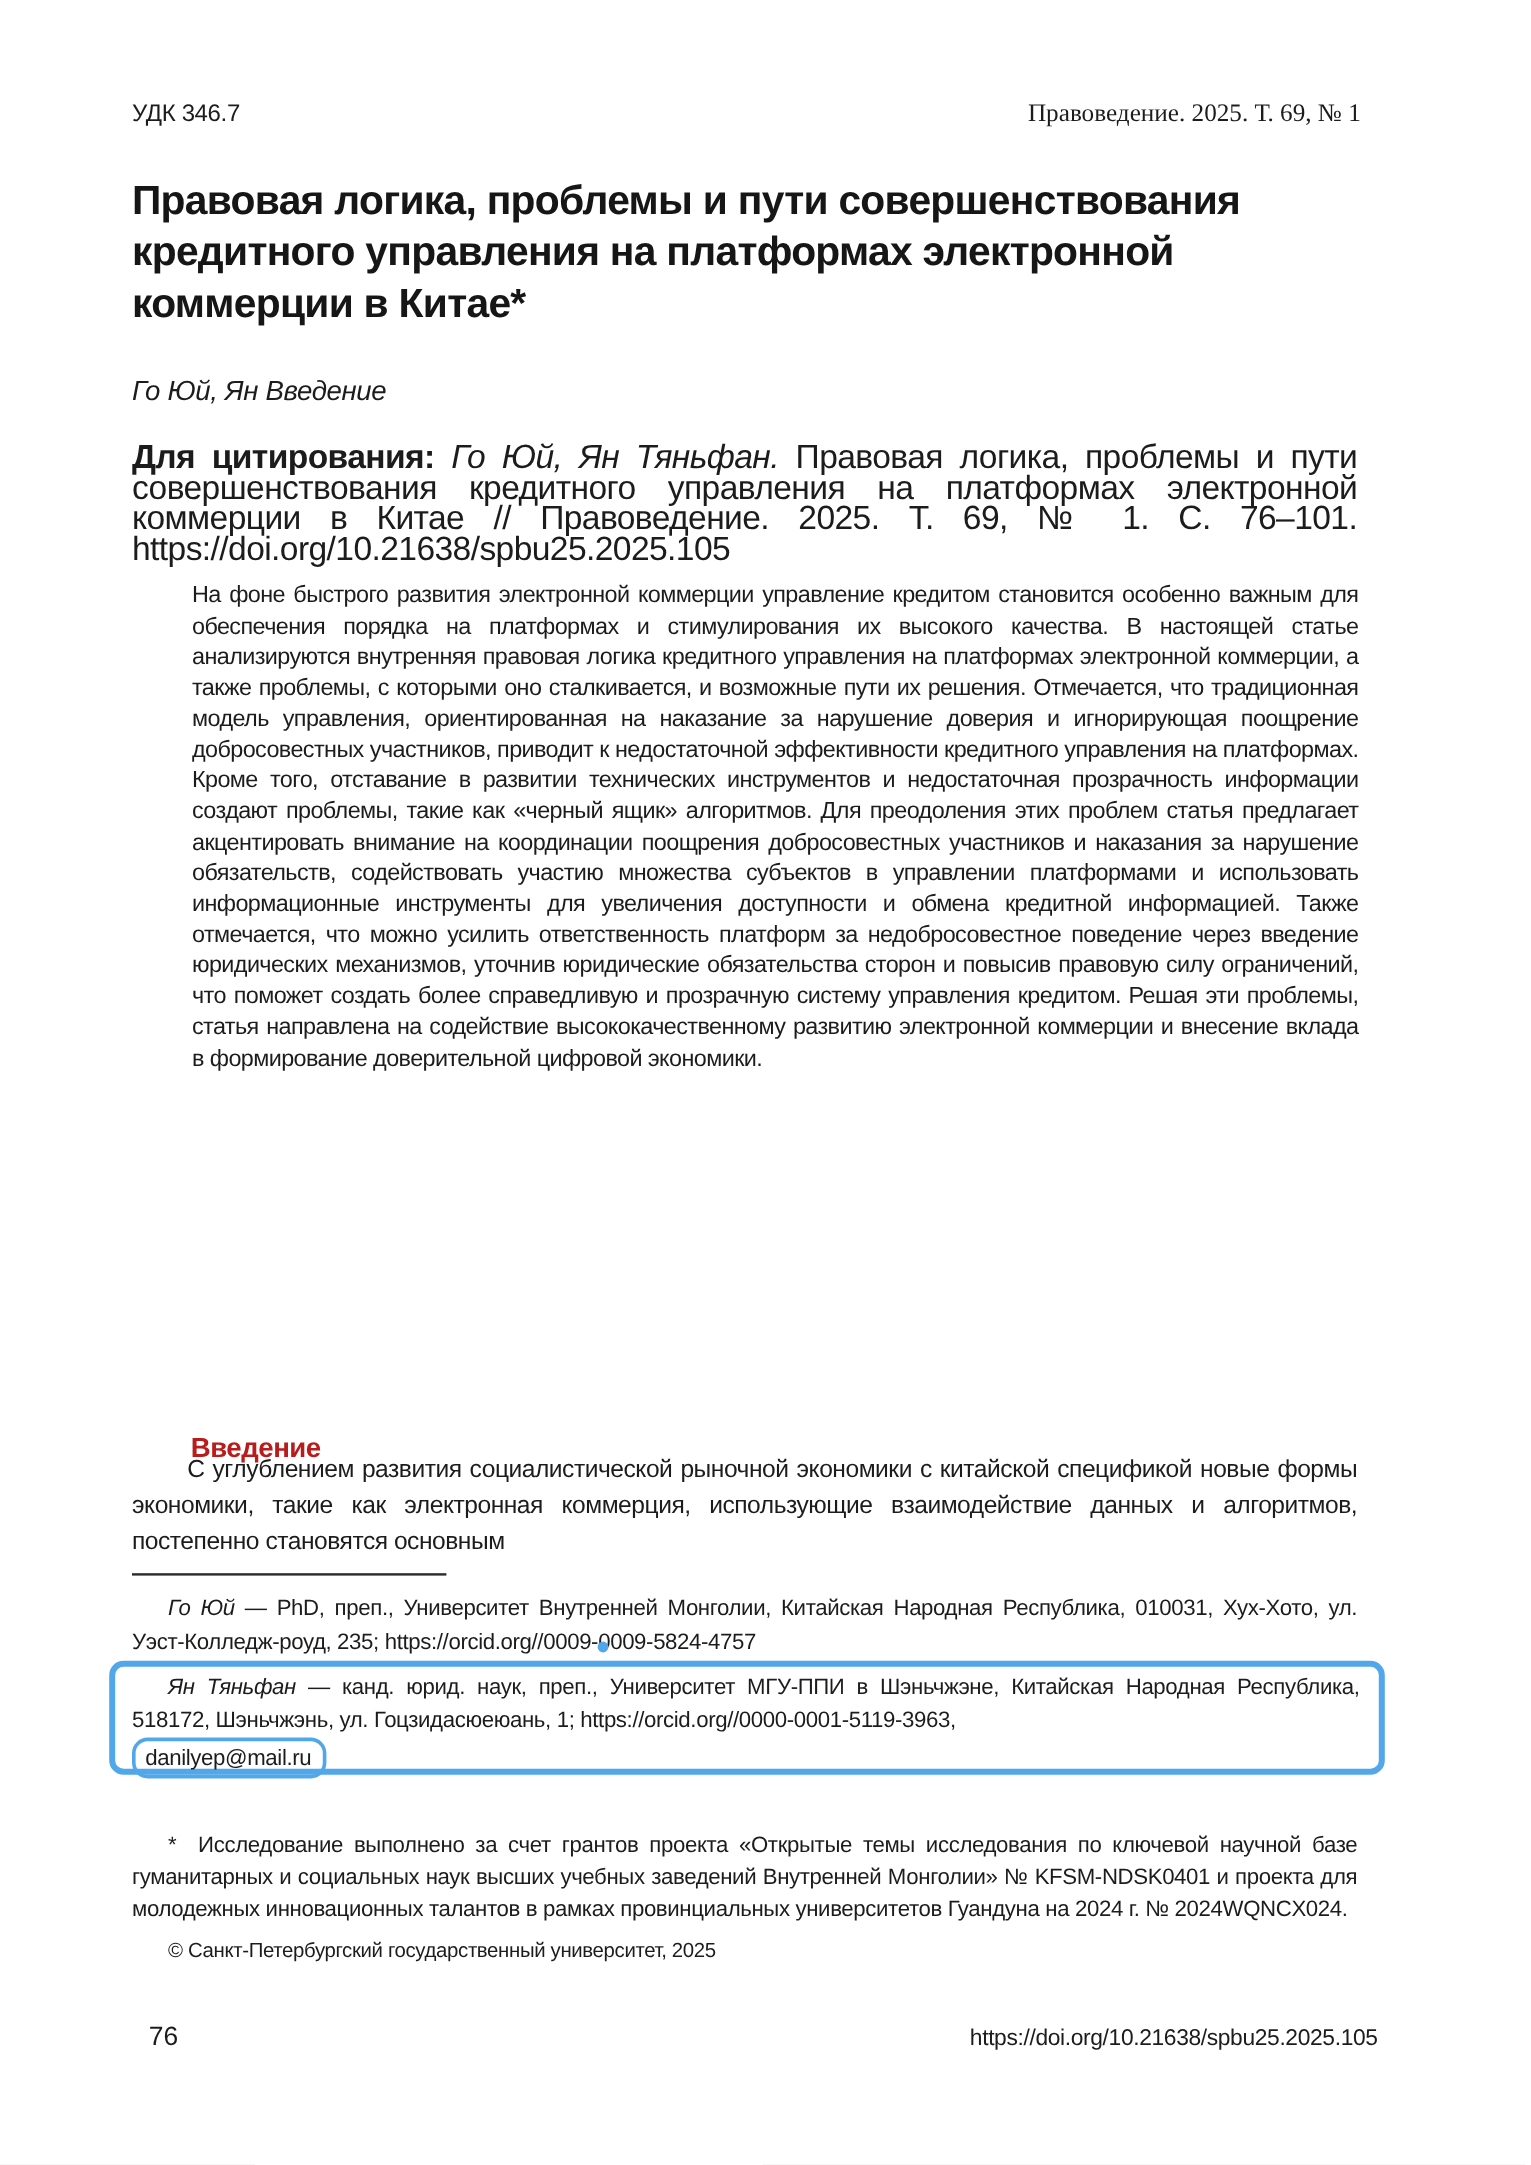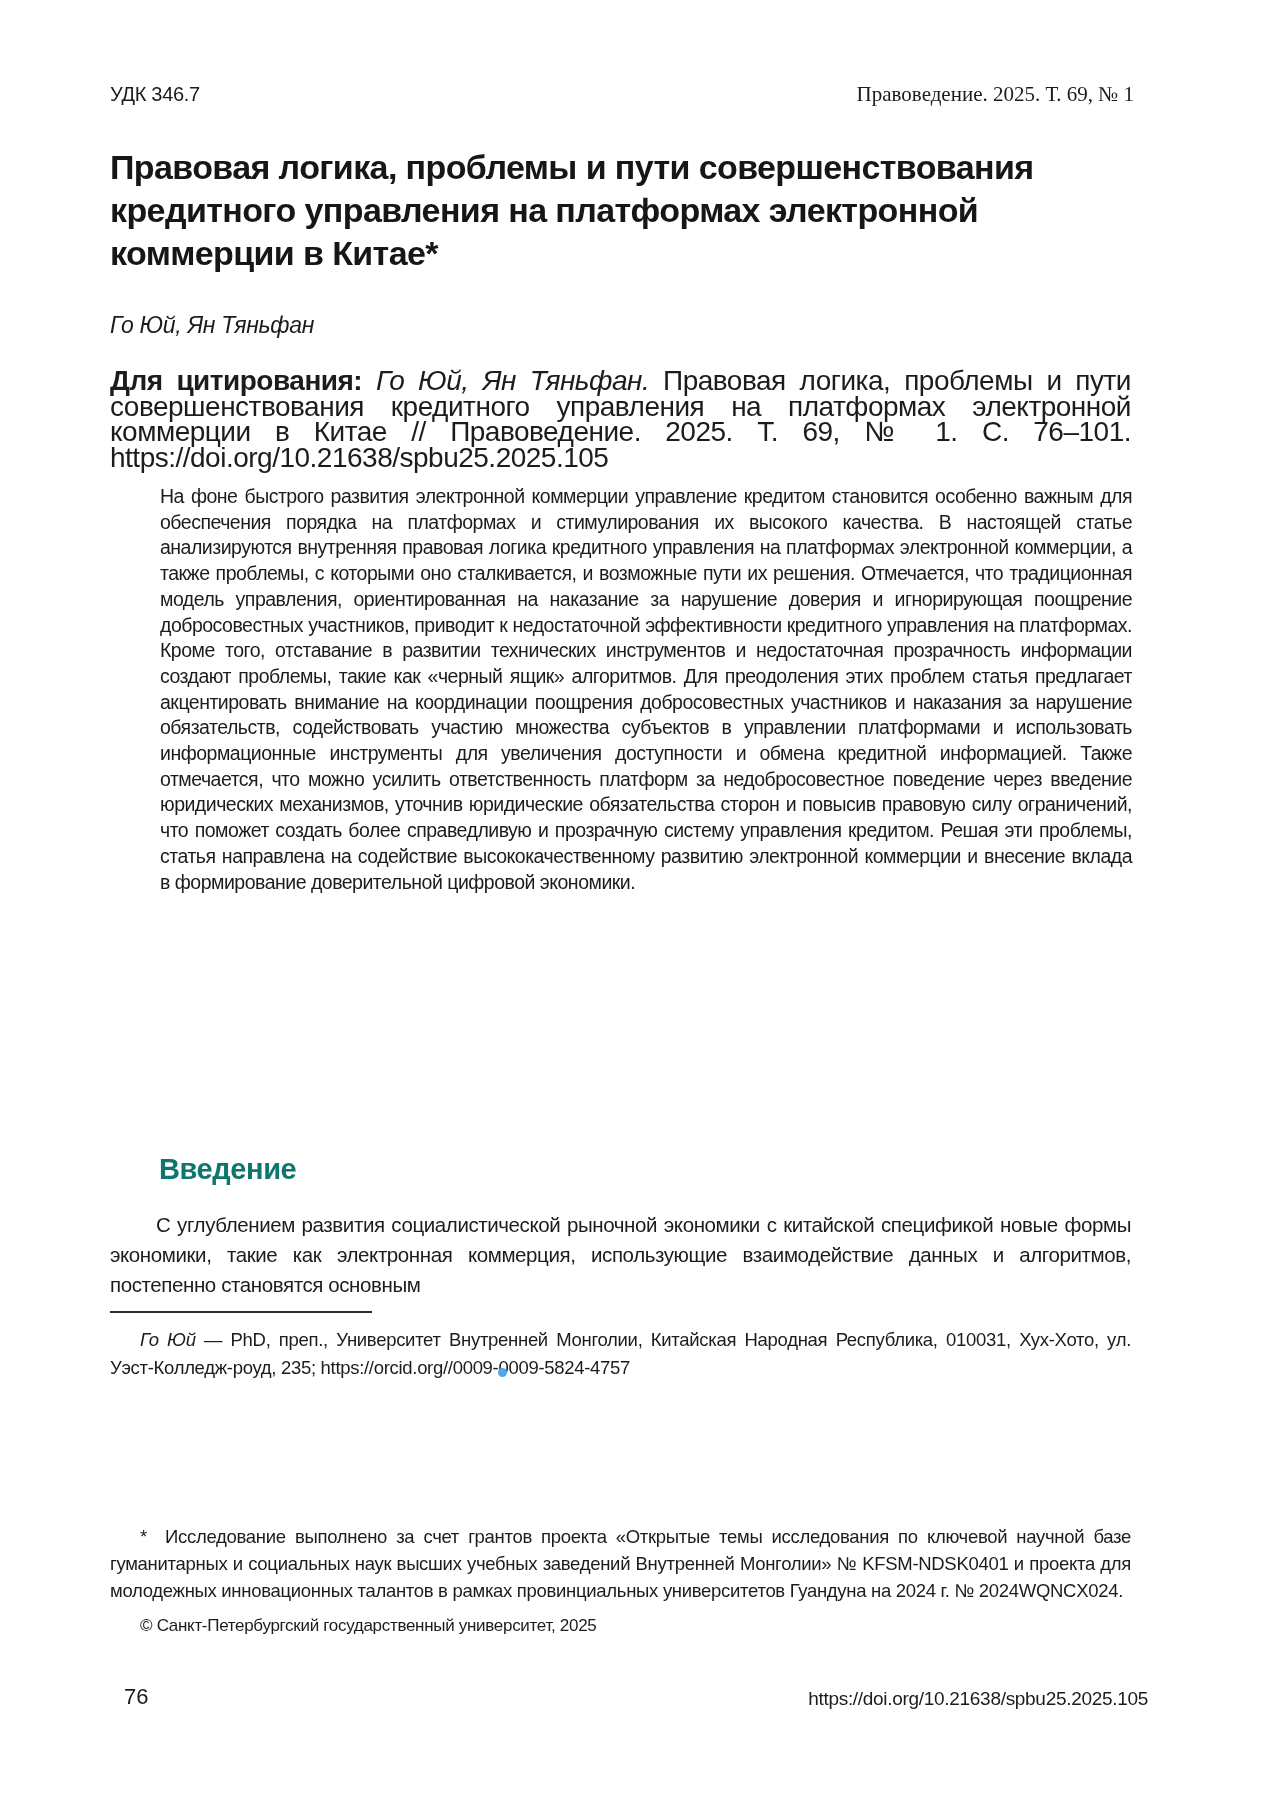--- a/index.html
+++ b/index.html
@@ -29,22 +29,22 @@
   }
   .abstract {
     position:absolute; top:484px; left:160px; width:972px; margin:0;
     font-size:19.5px; line-height:25.7px; text-align:justify; letter-spacing:-0.5px;
   }
   .keywords {
     position:absolute; top:1040px; left:160px; width:972px; margin:0;
     font-size:19.5px; line-height:25.7px; text-align:justify; letter-spacing:-0.5px;
   }
   .section-heading {
-    position:absolute; top:1153px; left:159px; margin:0;
-    font-size:29px; font-weight:700; letter-spacing:-0.4px; color:#0f766e;
+    position:absolute; top:1193px; left:159px; margin:0;
+    font-size:23px; font-weight:700; letter-spacing:-0.4px; color:#b91c1c;
   }
   .intro {
     position:absolute; top:1210px; left:110px; width:1021px; margin:0;
     font-size:20.5px; line-height:30px; text-align:justify; text-indent:46px; letter-spacing:-0.4px;
   }
   .fn-rule {
     position:absolute; top:1311px; left:110px; width:262px; height:0;
     border-top:2px solid #2b2b2b;
   }
   .footnote {
@@ -85,35 +85,40 @@
 
 <div class="page">
 
   <div class="header-row">
     <span class="udk">УДК 346.7</span>
     <span class="journal-ref">Правоведение. 2025. Т. 69, № 1</span>
   </div>
 
   <h1 class="title"><span>Правовая логика, проблемы и пути совершенствования кредитного управления на платформах электронной коммерции в Китае</span><span>*</span></h1>
 
-  <div class="authors">Го Юй, Ян Тяньфан</div>
+  <div class="authors">Го Юй, Ян Введение</div>
 
   <p class="citation"><b>Для цитирования:</b><i> Го Юй, Ян Тяньфан.</i><span> Правовая логика, проблемы и пути совершенствования кредитного управления на платформах электронной коммерции в Китае // Правоведение. 2025. Т. 69, № 1. С. 76–101. https://doi.org/10.21638/spbu25.2025.105</span></p>
 
   <p class="abstract">На фоне быстрого развития электронной коммерции управление кредитом становится особенно важным для обеспечения порядка на платформах и стимулирования их высокого качества. В настоящей статье анализируются внутренняя правовая логика кредитного управления на платформах электронной коммерции, а также проблемы, с которыми оно сталкивается, и возможные пути их решения. Отмечается, что традиционная модель управления, ориентированная на наказание за нарушение доверия и игнорирующая поощрение добросовестных участников, приводит к недостаточной эффективности кредитного управления на платформах. Кроме того, отставание в развитии технических инструментов и недостаточная прозрачность информации создают проблемы, такие как «черный ящик» алгоритмов. Для преодоления этих проблем статья предлагает акцентировать внимание на координации поощрения добросовестных участников и наказания за нарушение обязательств, содействовать участию множества субъектов в управлении платформами и использовать информационные инструменты для увеличения доступности и обмена кредитной информацией. Также отмечается, что можно усилить ответственность платформ за недобросовестное поведение через введение юридических механизмов, уточнив юридические обязательства сторон и повысив правовую силу ограничений, что поможет создать более справедливую и прозрачную систему управления кредитом. Решая эти проблемы, статья направлена на содействие высококачественному развитию электронной коммерции и внесение вклада в формирование доверительной цифровой экономики.</p>
 
 
   <h2 class="section-heading">Введение</h2>
 
   <p class="intro">С углублением развития социалистической рыночной экономики с китайской спецификой новые формы экономики, такие как электронная коммерция, использующие взаимодействие данных и алгоритмов, постепенно становятся основным</p>
 
   <div class="fn-rule"></div>
 
   <p class="footnote fn1"><i>Го Юй</i><span> — PhD, преп., Университет Внутренней Монголии, Китайская Народная Республика, 010031, Хух-Хото, ул. Уэст-Колледж-роуд, 235; https://orcid.org//0009-0009-5824-4757</span></p>
 
+  <div class="hl-box">
+    <p class="footnote fn2"><i>Ян Тяньфан</i><span> — канд. юрид. наук, преп., Университет МГУ-ППИ в Шэньчжэне, Китайская Народная Республика, 518172, Шэньчжэнь, ул. Гоцзидасюеюань, 1; https://orcid.org//0000-0001-5119-3963,</span><br>
+      <span class="email-box">danilyep@mail.ru</span>
+    </p>
+  </div>
 
   <div class="cursor-dot"></div>
 
   <p class="footnote funding">*&nbsp;&nbsp;Исследование выполнено за счет грантов проекта «Открытые темы исследования по ключевой научной базе гуманитарных и социальных наук высших учебных заведений Внутренней Монголии» № KFSM-NDSK0401 и проекта для молодежных инновационных талантов в рамках провинциальных университетов Гуандуна на 2024 г. № 2024WQNCX024.</p>
 
   <p class="copyright">© Санкт-Петербургский государственный университет, 2025</p>
 
   <div class="footer-row">
     <span class="page-num">76</span>
     <span class="footer-doi">https://doi.org/10.21638/spbu25.2025.105</span>

